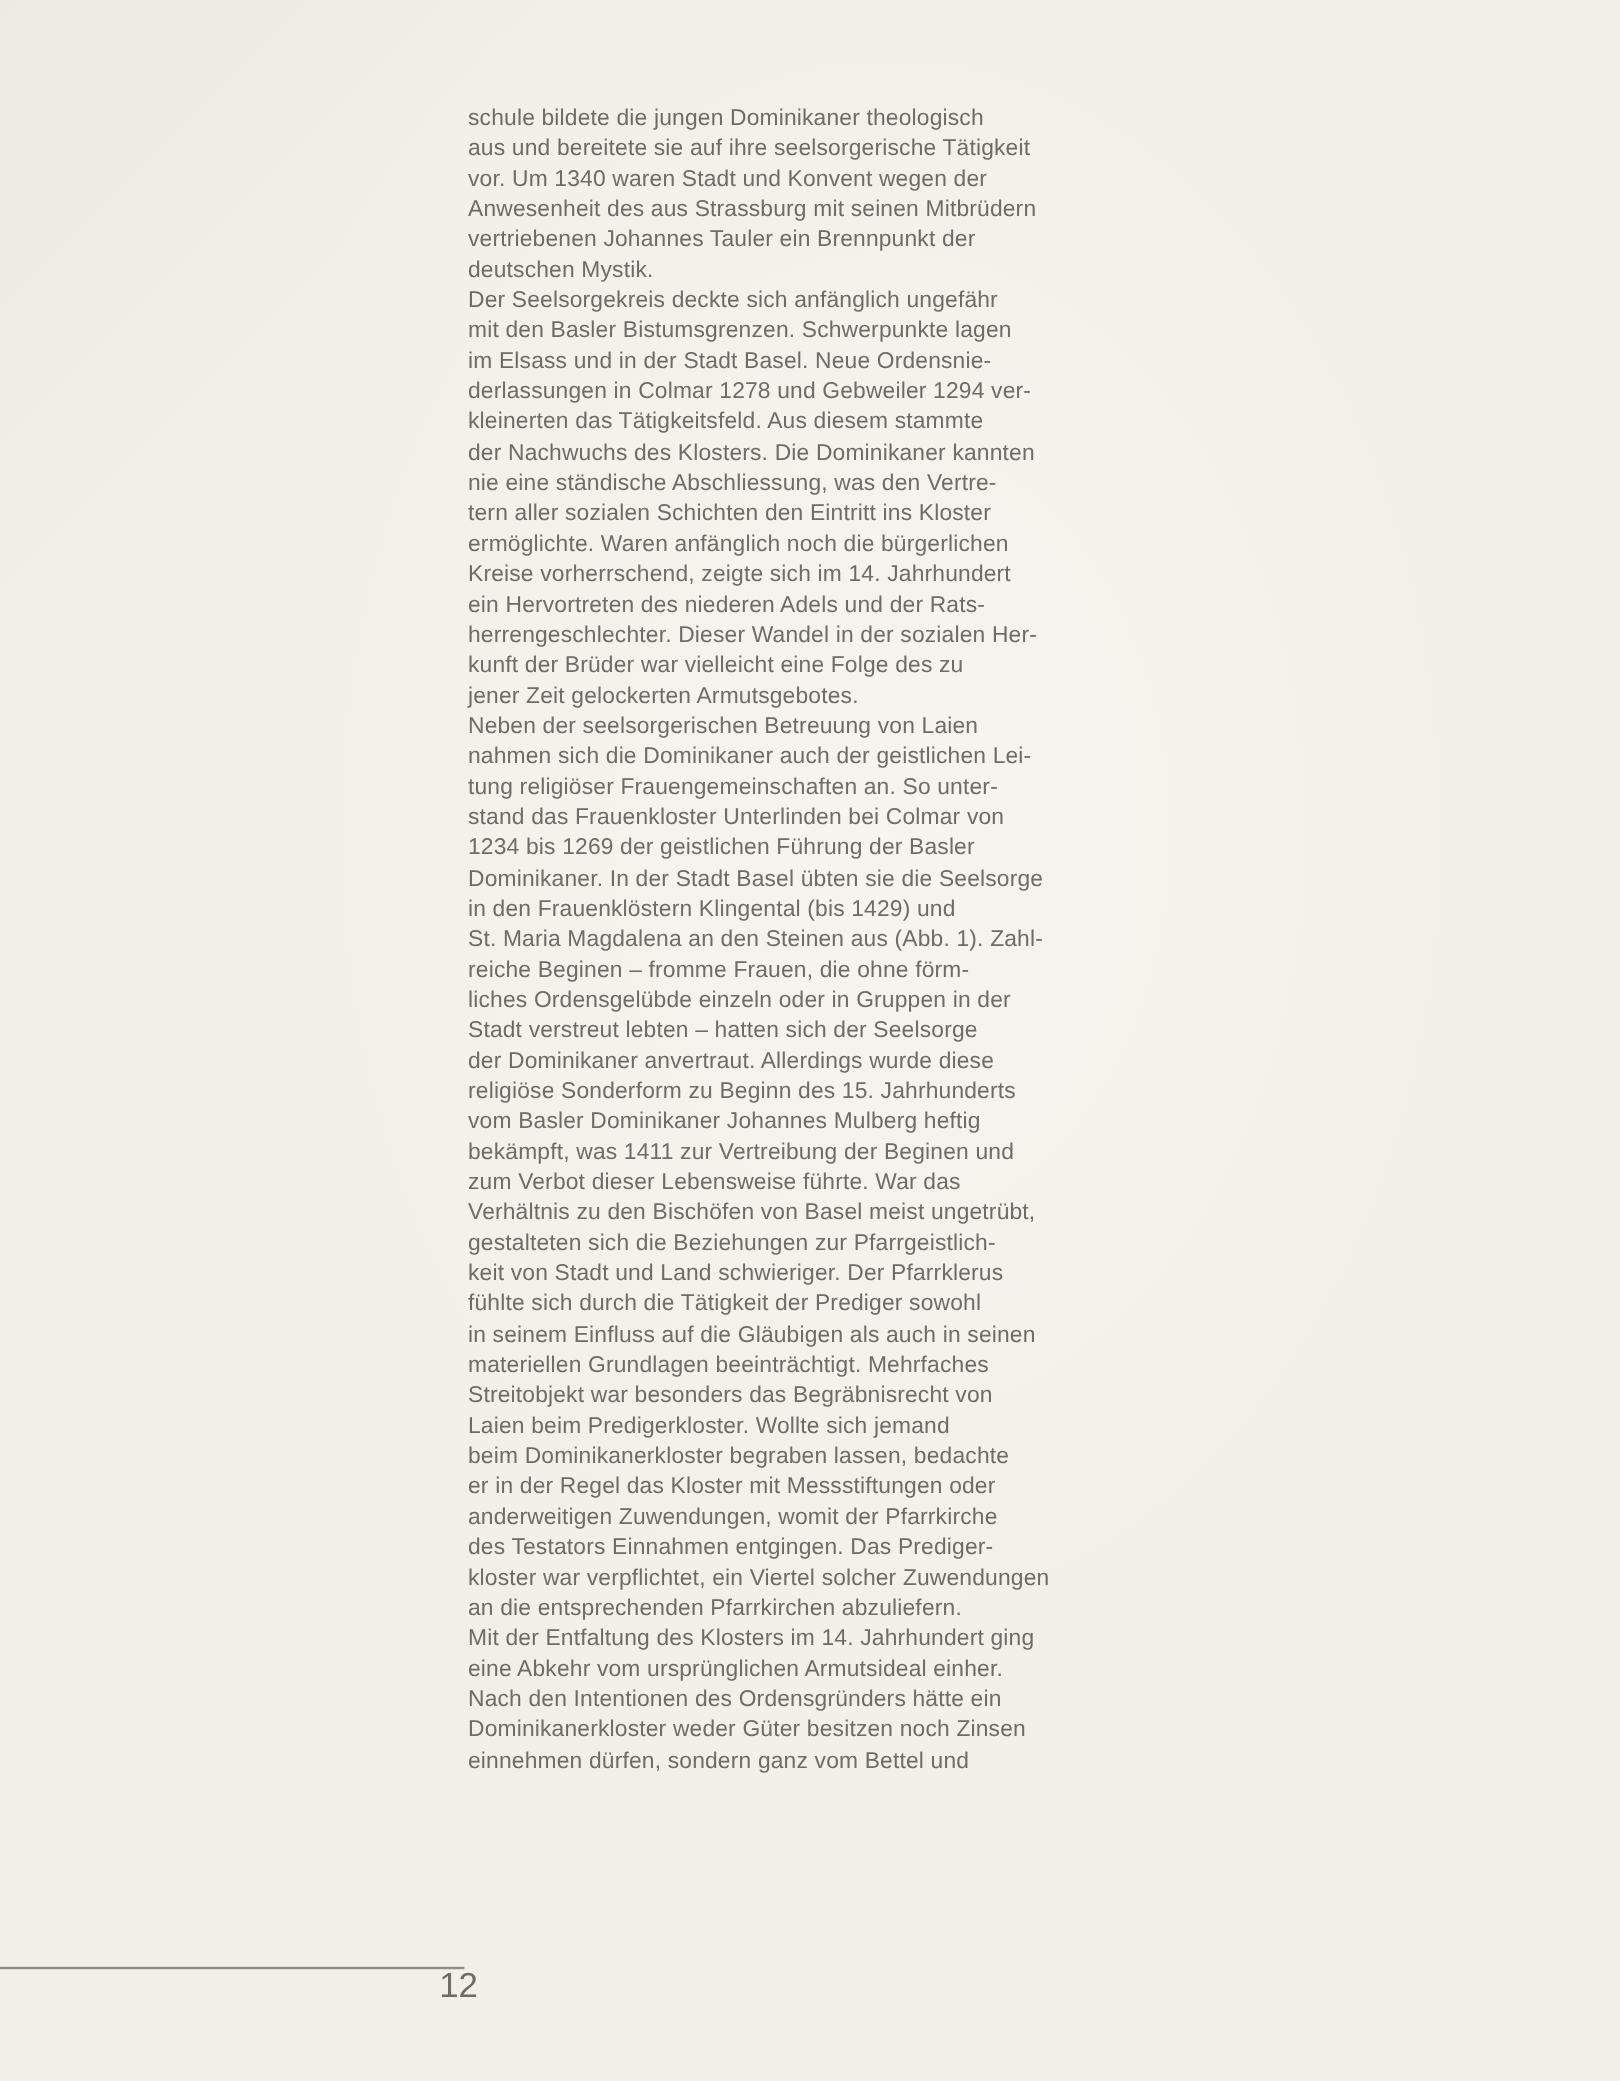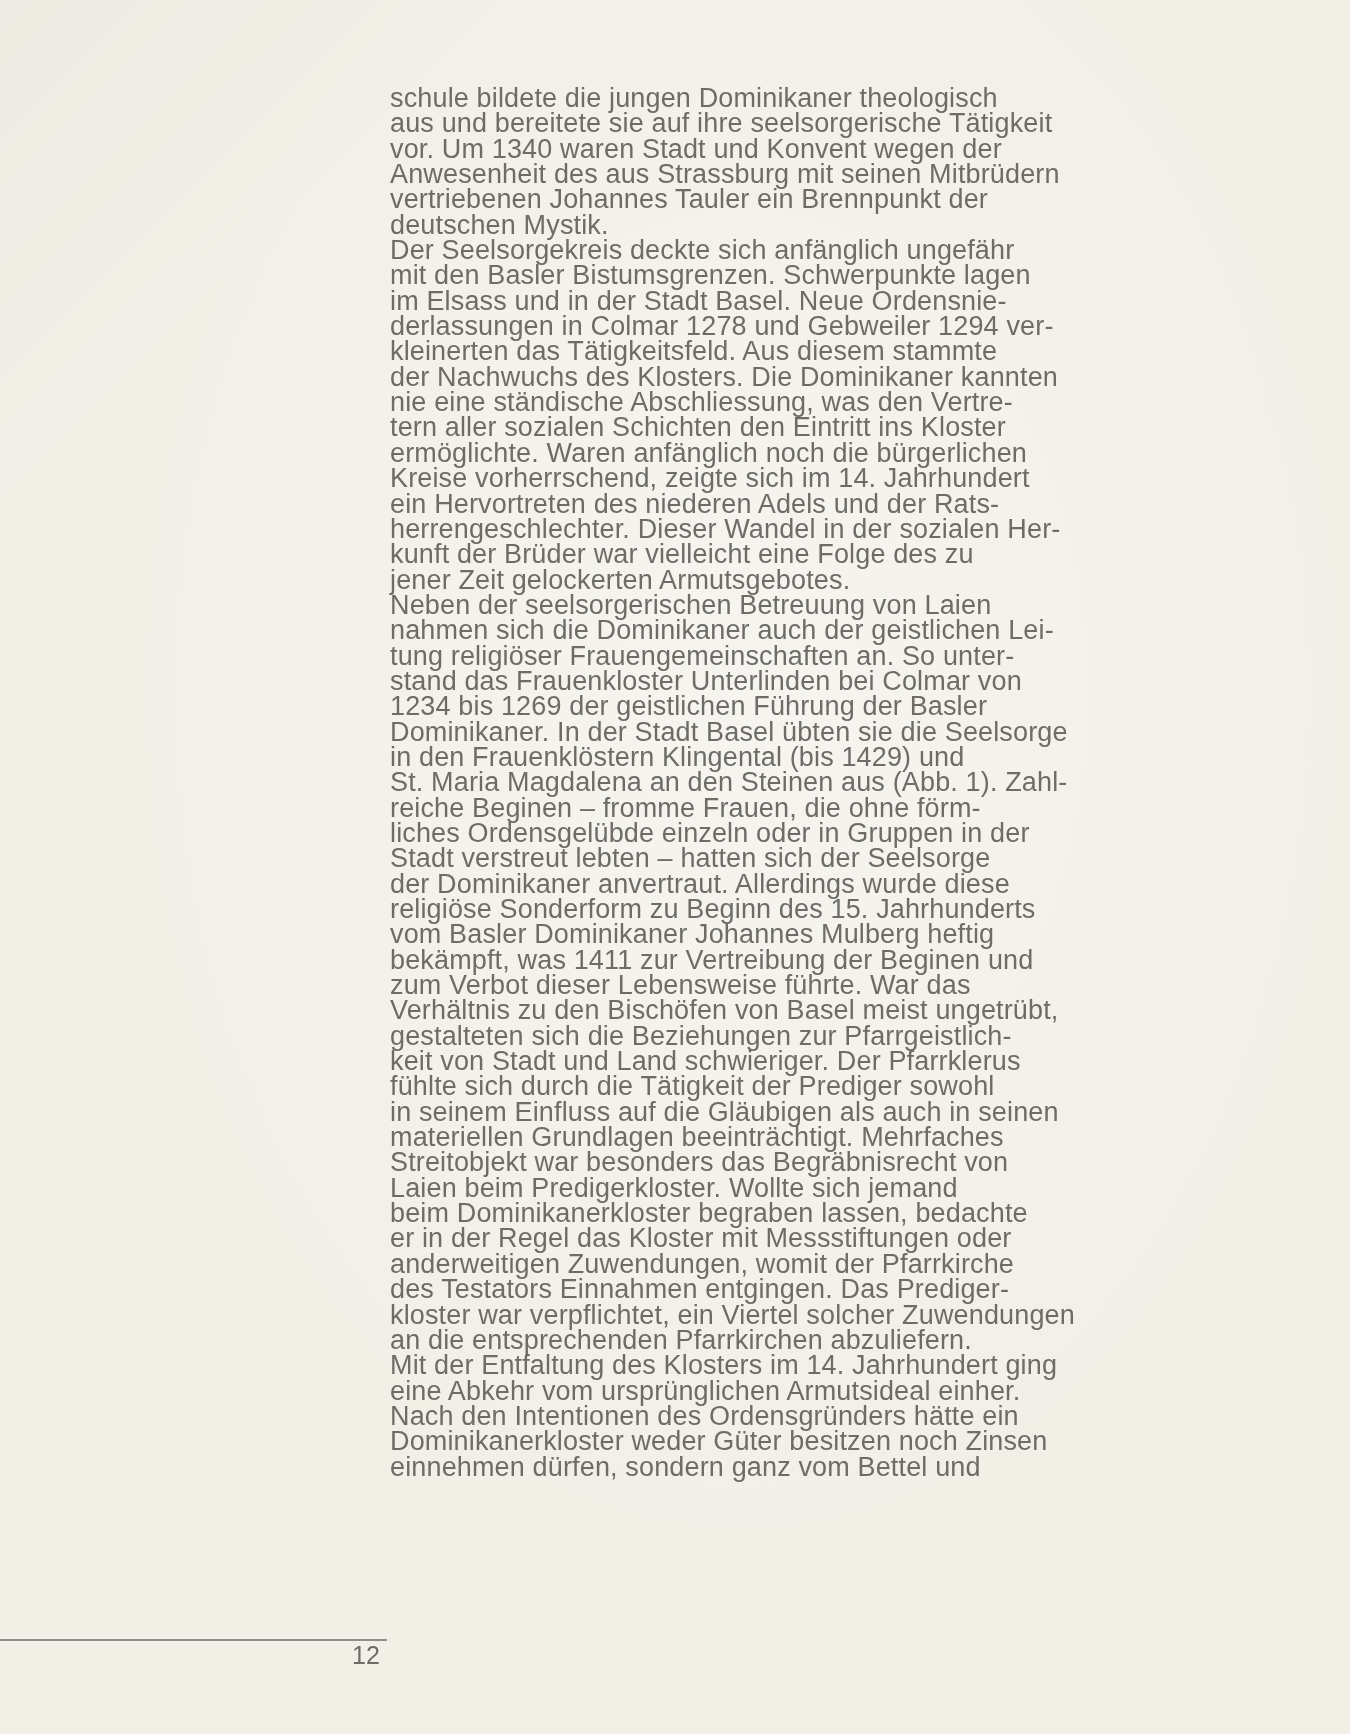--- a/index.html
+++ b/index.html
@@ -19,40 +19,40 @@
     background:
       radial-gradient(ellipse at 55% 40%, rgba(255,255,255,0.35) 0%, rgba(255,255,255,0) 60%),
       linear-gradient(135deg, rgba(0,0,0,0.02) 0%, rgba(0,0,0,0) 18%),
       #f2efe7;
   }
   .body-text {
     position: absolute;
     left: 390px;
     top: 86px;
     width: 640px;
-    font-size: 27px;
+    font-size: 19px;
     line-height: 25.35px;
     letter-spacing: 0.15px;
     color: #6d6c67;
     white-space: pre;
     text-align: left;
   }
   .footer-rule {
     position: absolute;
     left: 0;
     top: 1639px;
     width: 387px;
     height: 2px;
     background: #8e8d88;
   }
   .page-number {
     position: absolute;
-    left: 352px;
+    left: 366px;
     top: 1643px;
-    font-size: 25px;
+    font-size: 29px;
     line-height: 24px;
     color: #6d6c67;
   }
 </style>
 </head>
 <body>
 
 <div class="page" style="background-color: rgb(242, 239, 231);">
   <div class="body-text" style="color: rgb(109, 108, 103);">schule bildete die jungen Dominikaner theologisch
 aus und bereitete sie auf ihre seelsorgerische Tätigkeit

